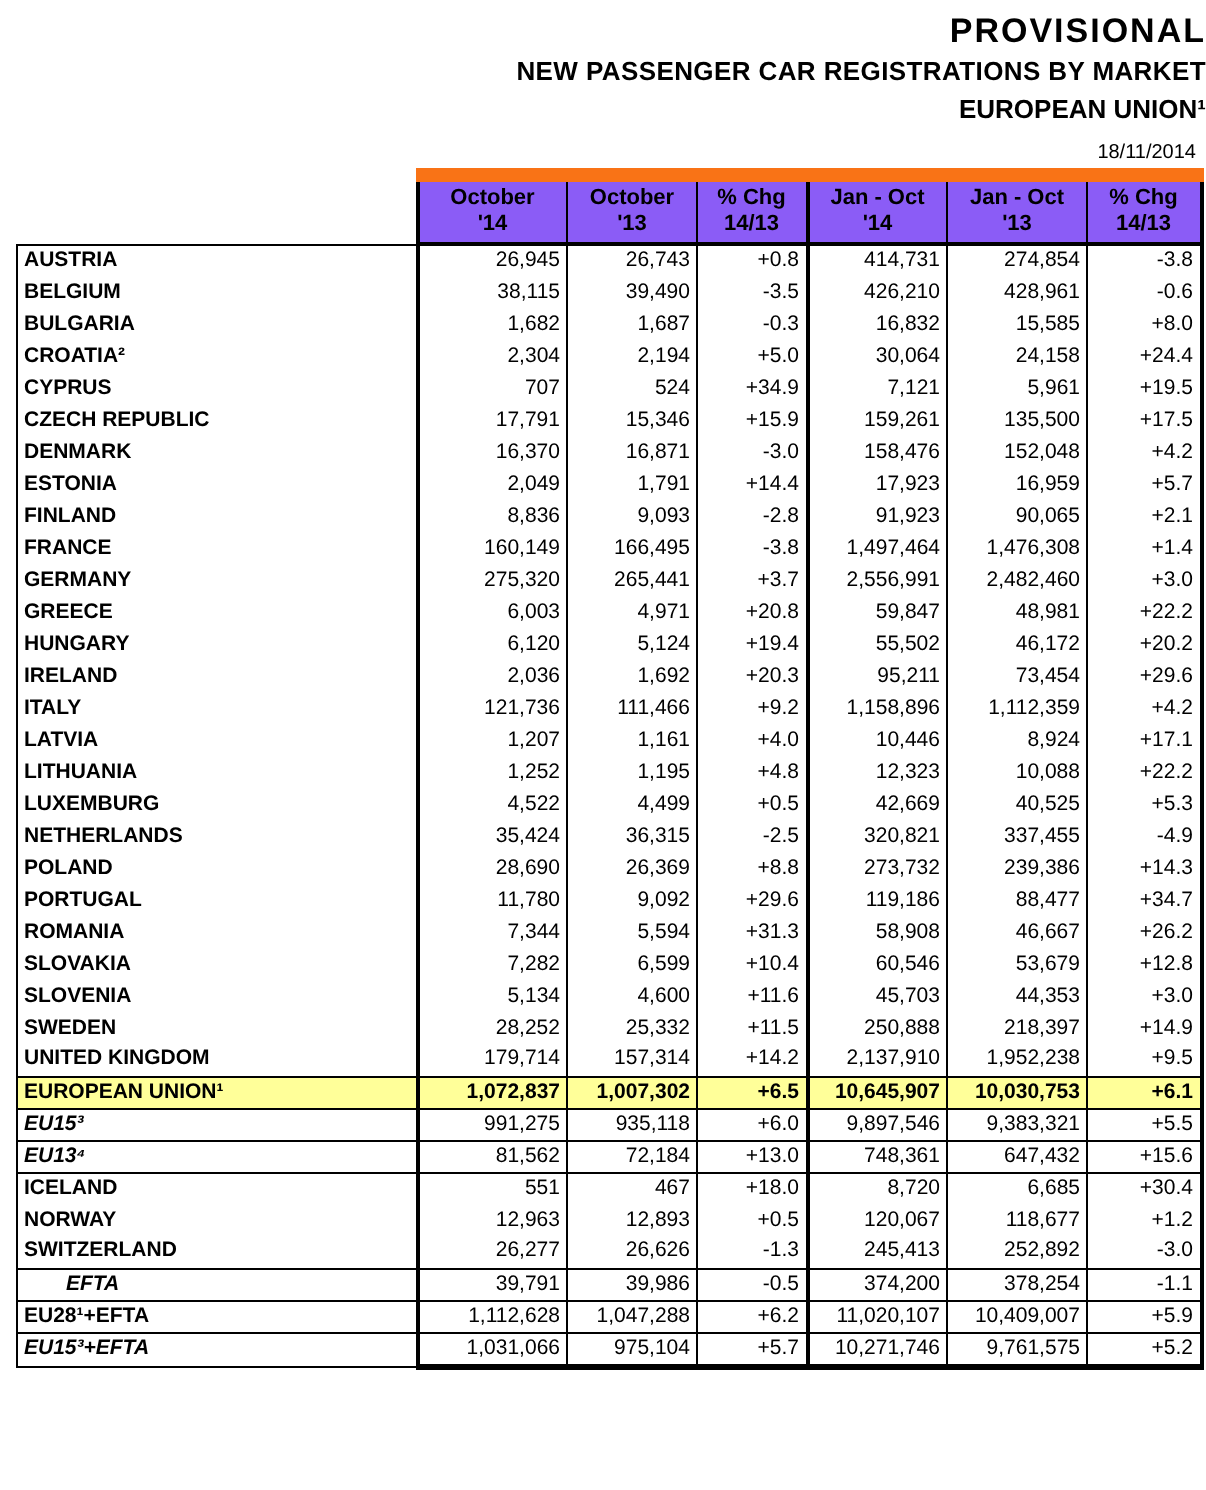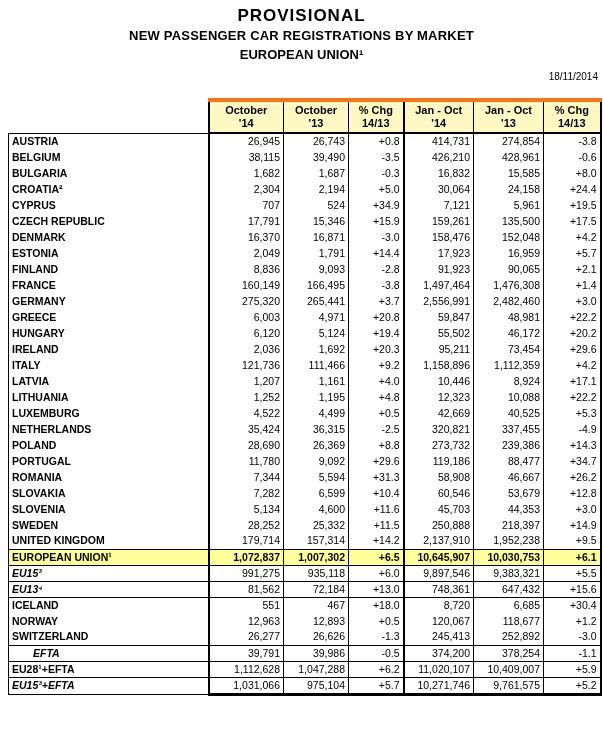--- a/index.html
+++ b/index.html
@@ -6,50 +6,50 @@
   html, body { background: #ffffff; }
   body {
     width: 603px; height: 745px;
     font-family: "Liberation Sans", sans-serif;
     color: #000;
     overflow: hidden;
   }
   .page { width: 603px; height: 745px; position: relative; }
 
   
-  .titles { text-align: center; padding-top: 5px; }
+  .titles { text-align: right; padding-top: 5px; }
   .title-main { font-size: 17px; font-weight: bold; letter-spacing: 1px; line-height: 22px; }
   .title-sub  { font-size: 13px; font-weight: bold; line-height: 17px; letter-spacing: 0.2px; }
   .title-region { font-size: 13px; font-weight: bold; line-height: 18px; margin-top: 2px; }
 
   
-  .date-line { width: 600px; text-align: right; font-size: 10px; margin-top: 7px; margin-bottom: 16px; padding-right: 2px; }
+  .date-line { width: 600px; text-align: right; font-size: 10px; margin-top: 7px; margin-bottom: 2px; padding-right: 2px; }
 
   
   table.reg-table {
     border-collapse: collapse;
     table-layout: fixed;
     margin-left: 8px;
     width: 592px;
     font-size: 10.5px;
   }
   col.c-label { width: 200px; }
   col.c-o14 { width: 75px; }
   col.c-o13 { width: 65px; }
   col.c-chg1 { width: 55px; }
   col.c-j14 { width: 70px; }
   col.c-j13 { width: 70px; }
   col.c-chg2 { width: 57px; }
 
   thead th {
     font-size: 11px; font-weight: bold; text-align: center;
-    border-top: 4px solid #f97316; border-bottom: 2px solid #000;
+    border-top: 7px solid #f97316; border-bottom: 2px solid #000;
     border-left: 1px solid #000;
     padding: 2px 0; line-height: 13px;
-    background: #fef9c3;
+    background: #8b5cf6;
   }
   thead th.corner { border: none; border-bottom: 1px solid #000; background: transparent; }
   thead th.vthick, tbody td.vthick { border-left: 2px solid #000; }
   thead th.vright, tbody td.vright { border-right: 2px solid #000; }
 
   tbody td {
     height: 16px; line-height: 15px;
     padding: 0 3px;
     text-align: right;
     border-left: 1px solid #000;

